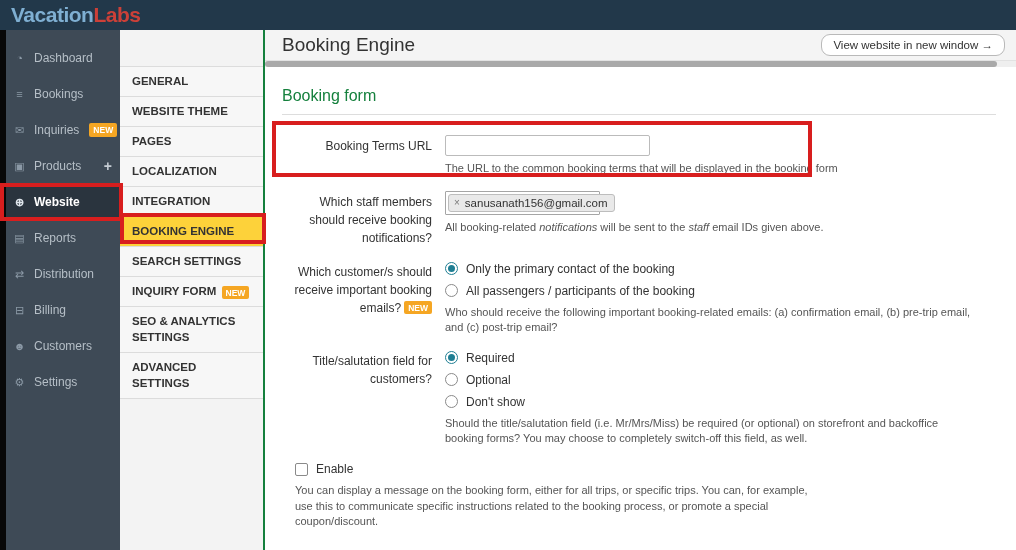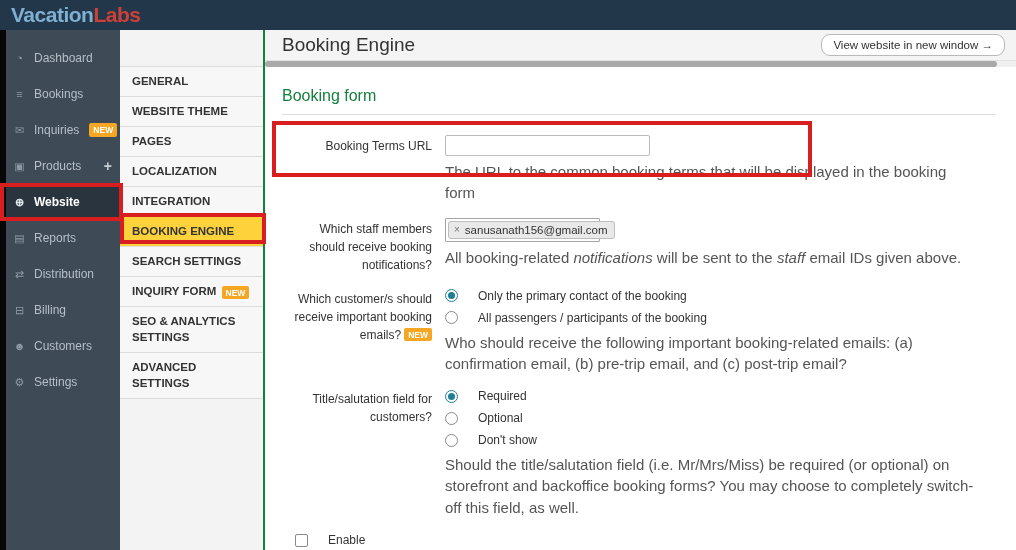--- a/index.html
+++ b/index.html
@@ -47,28 +47,28 @@
   .content { padding:20px 20px 0 17px; }
   .section-title { font-size:16px; color:#15803d; font-weight:normal;
     padding-bottom:9px; border-bottom:1px solid #ddd; }
   .form { margin-top:20px; }
   .form-row { display:flex; margin-bottom:14px; }
   .row-label { width:150px; flex-shrink:0; text-align:right; font-size:12px;
     color:#333; line-height:1.5; padding-top:2px; }
   .row-ctl { margin-left:13px; max-width:530px; font-size:12px; }
   input.text { width:205px; height:21px; border:1px solid #bbb; border-radius:2px;
     font-family:"Liberation Sans",sans-serif; font-size:12px; padding:0 5px; }
-  .help { font-size:15px; color:#555; line-height:1.42; margin-top:5px; }
+  .help { font-size:11px; color:#555; line-height:1.42; margin-top:5px; }
   .it { font-style:italic; }
   .tagbox { width:155px; border:1px solid #a5a5a5; background:#fff; padding:2px; border-radius:1px; }
   .chip { display:inline-flex; align-items:center; gap:5px; background:#e9e9e9;
     border:1px solid #bdbdbd; border-radius:3px; padding:2px 6px 2px 5px;
     font-size:11.5px; color:#333; }
   .chip-x { color:#7a7a7a; font-size:10px; line-height:1; cursor:pointer; }
-  .choice-line { display:flex; align-items:center; gap:20px; margin-bottom:6px;
+  .choice-line { display:flex; align-items:center; gap:8px; margin-bottom:6px;
     font-size:12px; color:#333; line-height:16px; cursor:pointer; }
   .radio { width:13px; height:13px; border:1px solid #8a8a8a; border-radius:50%;
     background:#fff; position:relative; flex-shrink:0; }
   .radio.checked { border-color:#1f7e93; }
   .radio.checked::after { content:""; position:absolute; left:2px; top:2px; right:2px; bottom:2px;
     border-radius:50%; background:#1f7e93; }
   .checkbox { width:13px; height:13px; border:1px solid #8a8a8a; border-radius:2px;
     background:#fff; flex-shrink:0; }
   .inline-badge { background:#f5a623; color:#fff; font-size:8.5px; font-weight:bold;
     padding:1.5px 4px; border-radius:2px; margin-left:3px; vertical-align:1px; }
@@ -224,20 +224,21 @@
           <div class="help">Should the title/salutation field (i.e. Mr/Mrs/Miss) be required (or optional) on storefront and backoffice booking forms? You may choose to completely switch-off this field, as well.</div>
         </div>
       </div>
 
       <div class="form-row">
         <div class="row-ctl">
           <label class="choice-line">
             <span class="checkbox"></span>
             <span>Enable</span>
           </label>
+          <div class="help">You can display a message on the booking form, either for all trips, or specific trips. You can, for example, use this to communicate specific instructions related to the booking process, or promote a special coupon/discount.</div>
         </div>
       </div>
     </div>
 
   </div>
 </div>
 
 <div class="anno anno-website"></div>
 <div class="anno anno-bengine"></div>
 <div class="anno anno-terms"></div>

